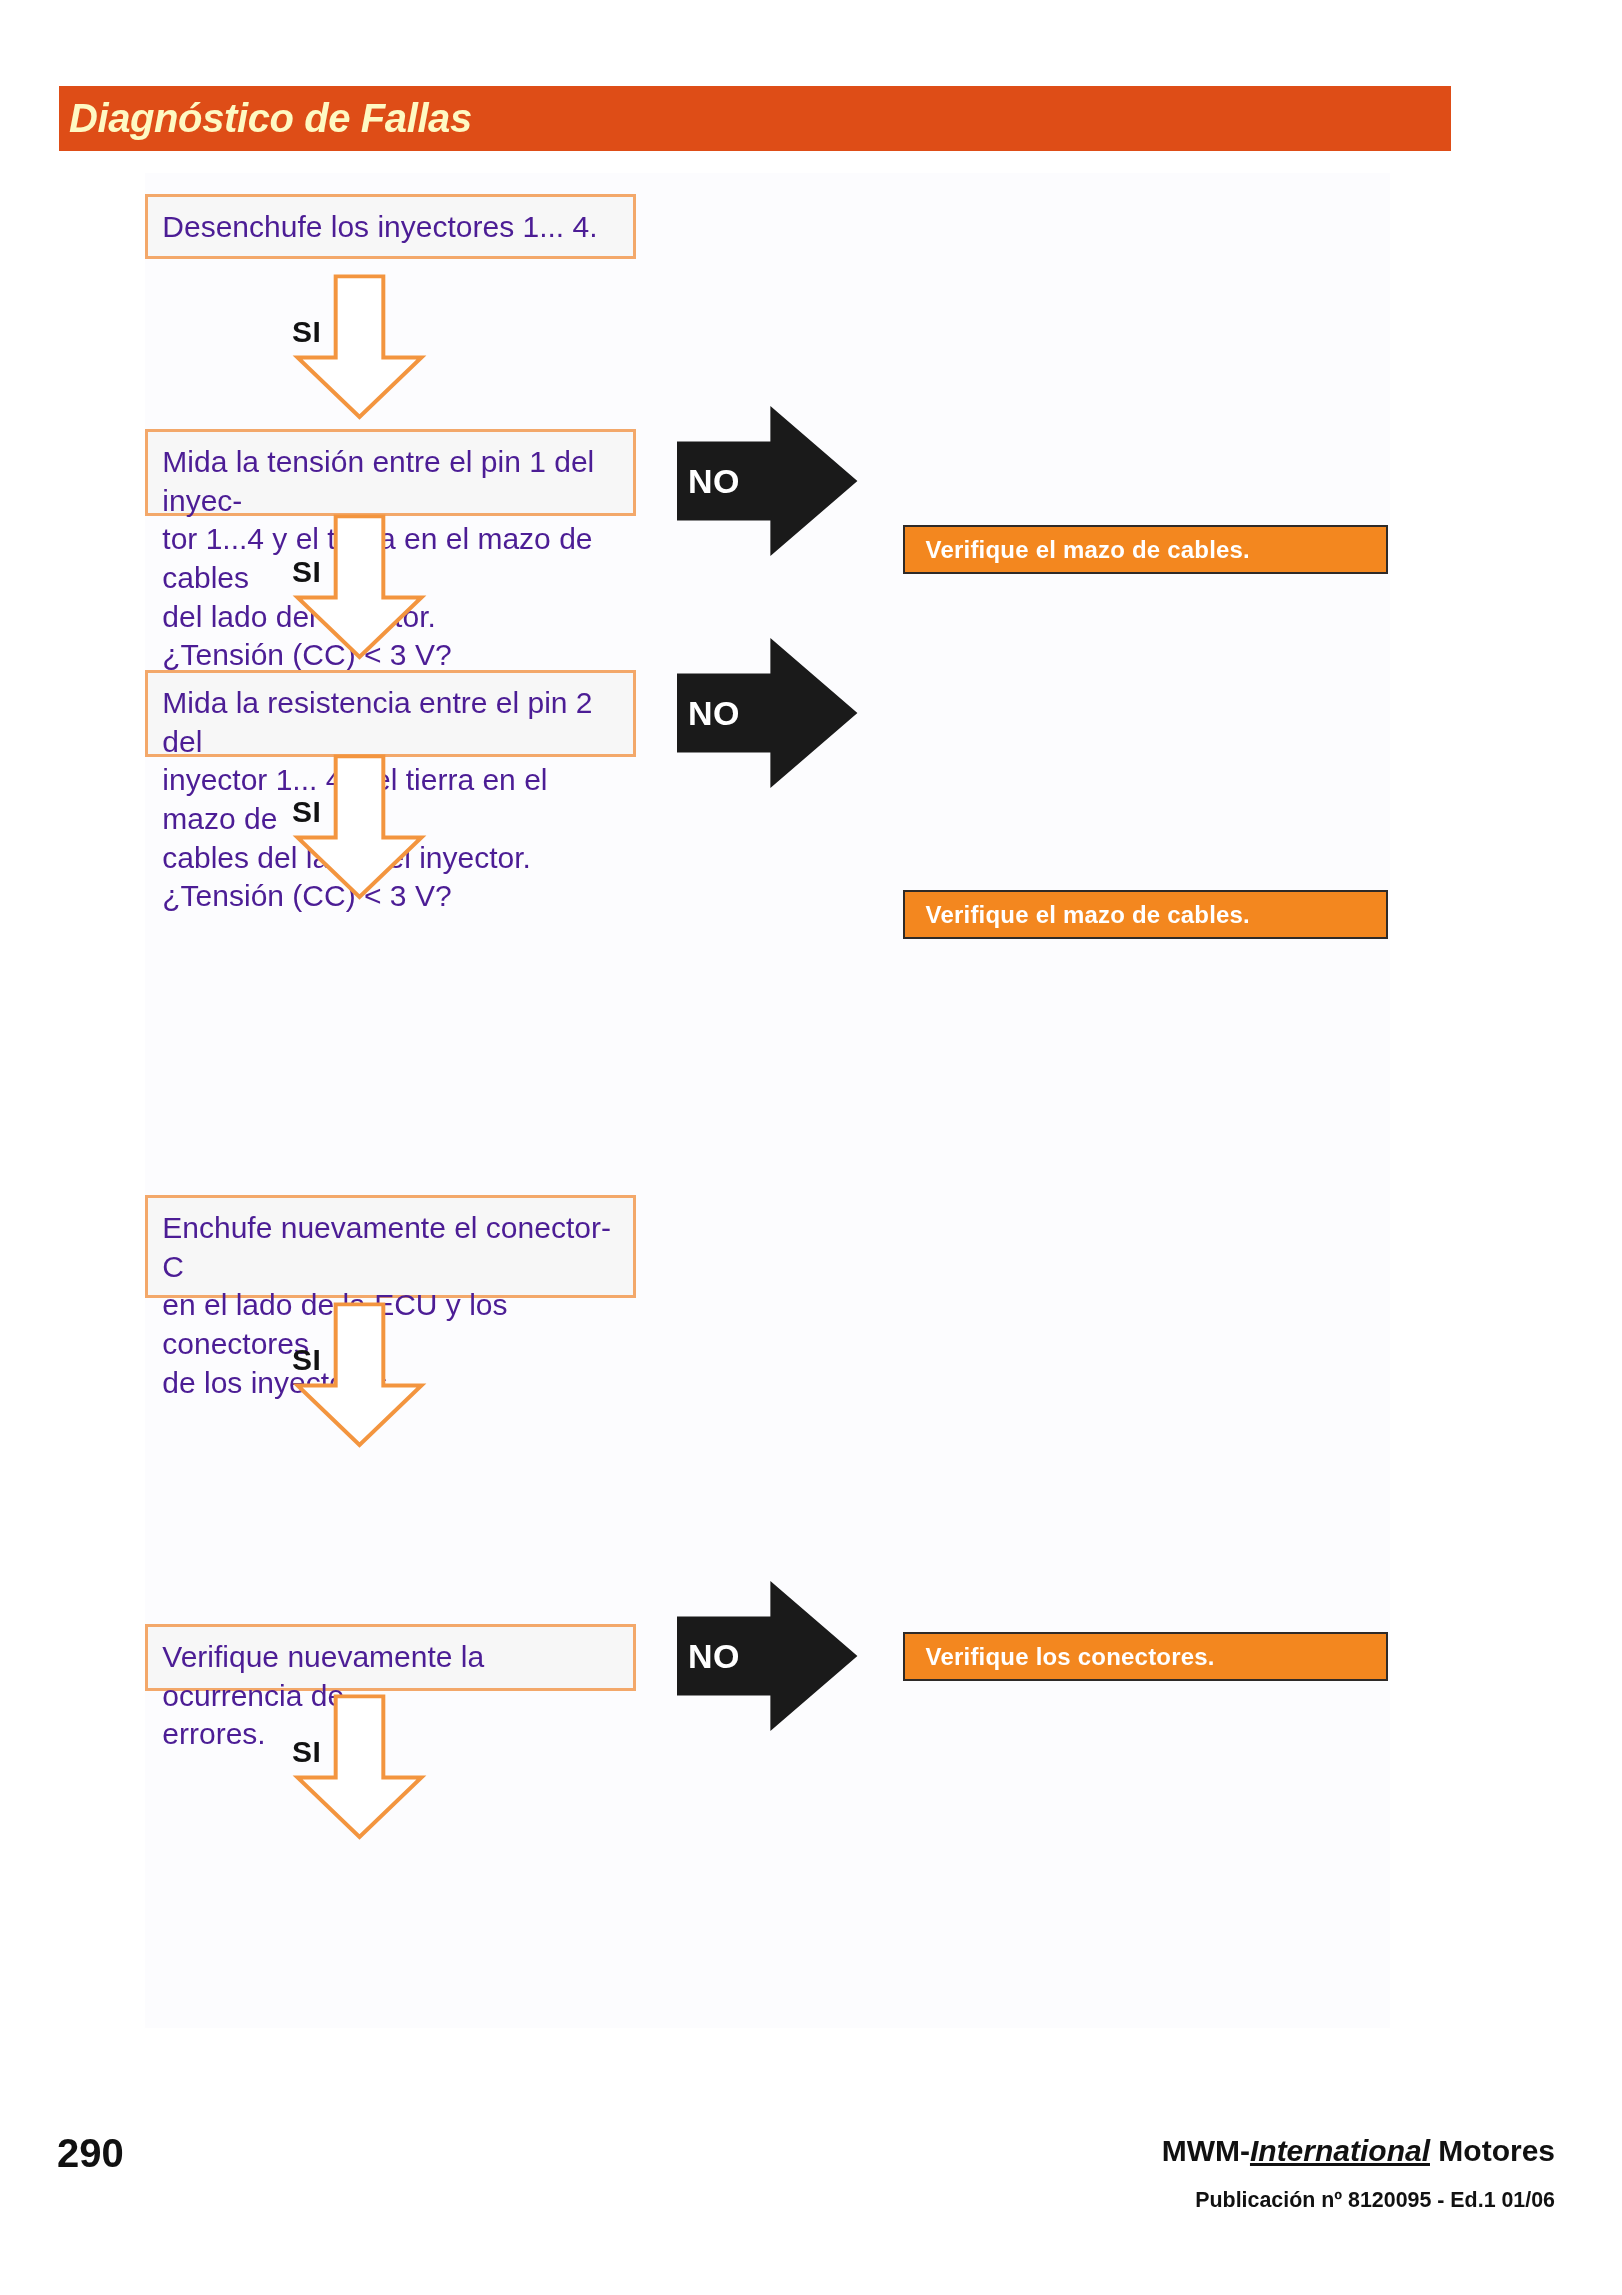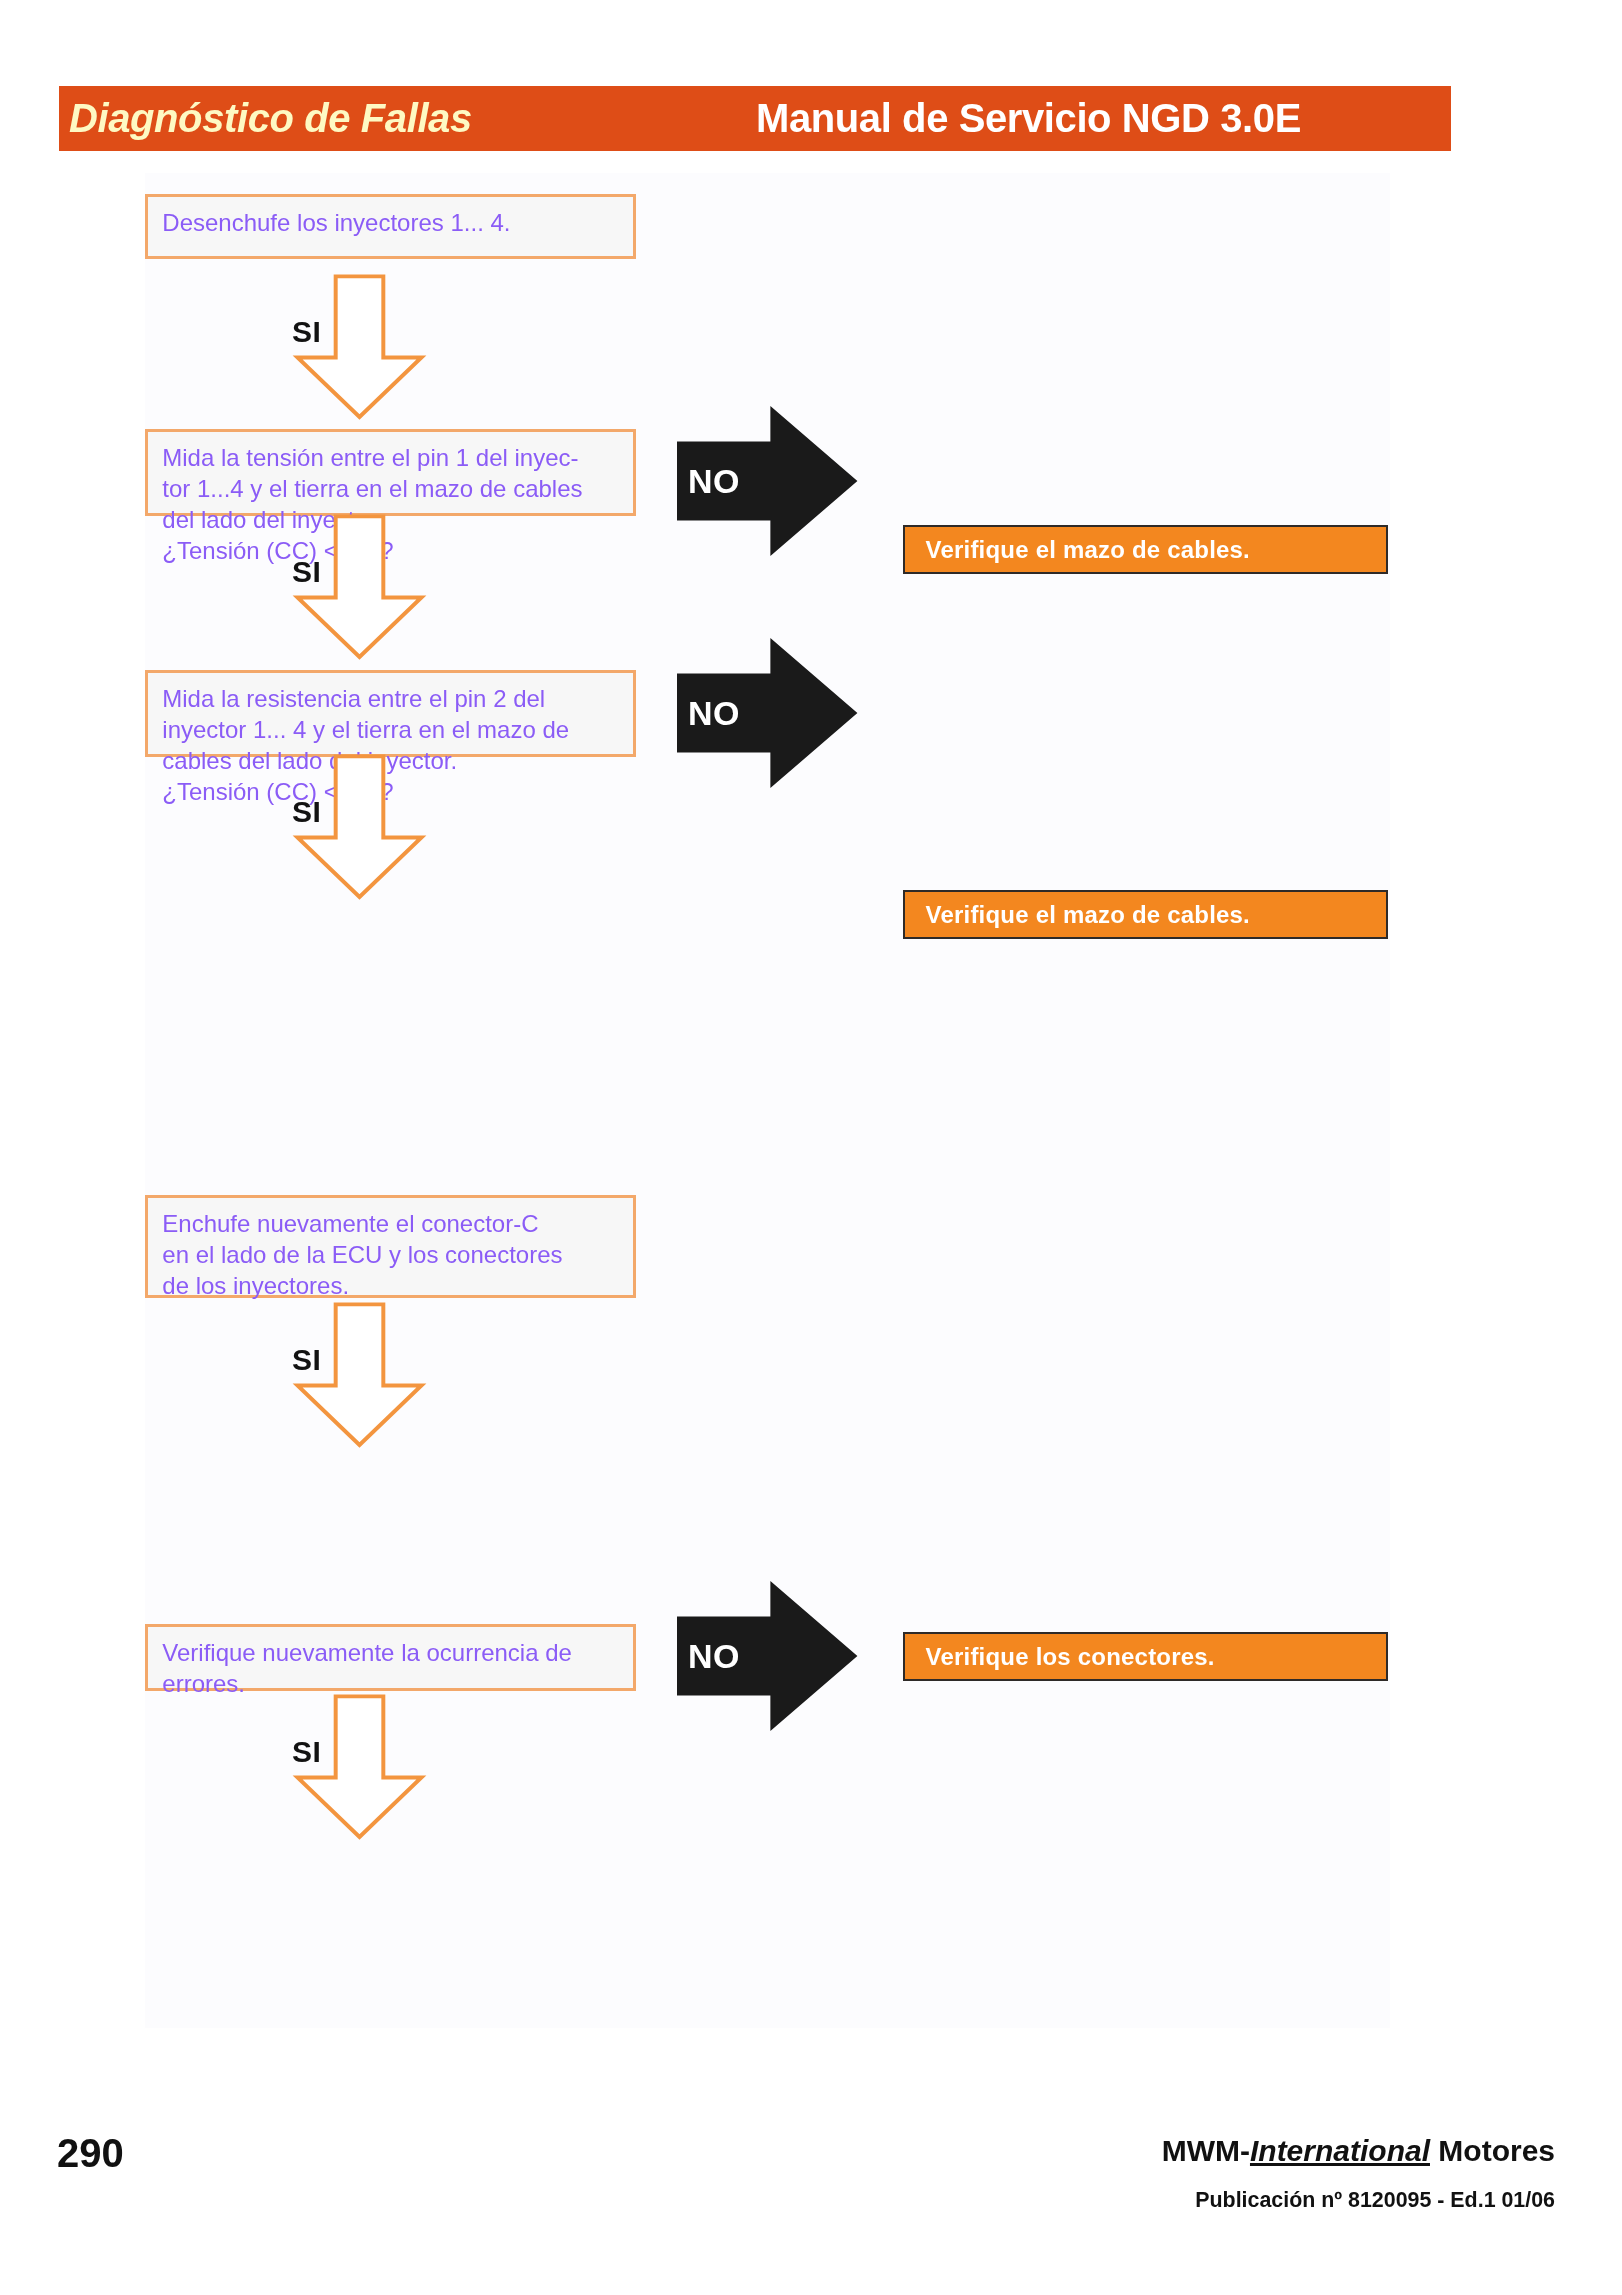--- a/index.html
+++ b/index.html
@@ -59,22 +59,22 @@
     height: 1855px;
     background: #fcfcfe;
   }
 
   
   .pbox {
     position: absolute;
     box-sizing: border-box;
     background: #f7f7f7;
     border: 3.2px solid #f3a86a;
-    color: #8b5cf6;
-    font-size: 24px;
+    color: #4c1d95;
+    font-size: 30px;
     line-height: 1.29;
     padding: 11px 12.7px 8px 14.3px;
     white-space: pre-line;
   }
 
   
   .si-arrow {
     position: absolute;
     width: 135px;
     height: 147px;
@@ -163,21 +163,20 @@
     font-weight: bold;
     color: #111111;
     white-space: nowrap;
   }
 </style>
 </head>
 <body>
 
 <div class="header-bar">
   <div class="header-left">Diagnóstico de Fallas</div>
-  <div class="header-right">Manual de Servicio NGD 3.0E</div>
 </div>
 
 <div class="diagram">
 
   <div class="pbox" style="left:0px; top:21.4px; width:491px; height:65px;">Desenchufe los inyectores 1... 4.</div>
 
   <div class="si-arrow" style="left:147px; top:101px;">
     <svg viewBox="0 0 170 185" preserveAspectRatio="none">
       <polygon points="55,3 115,3 115,105 163,105 85,180 7,105 55,105" fill="#ffffff" stroke="#f3953f" stroke-width="5"></polygon>
     </svg>

